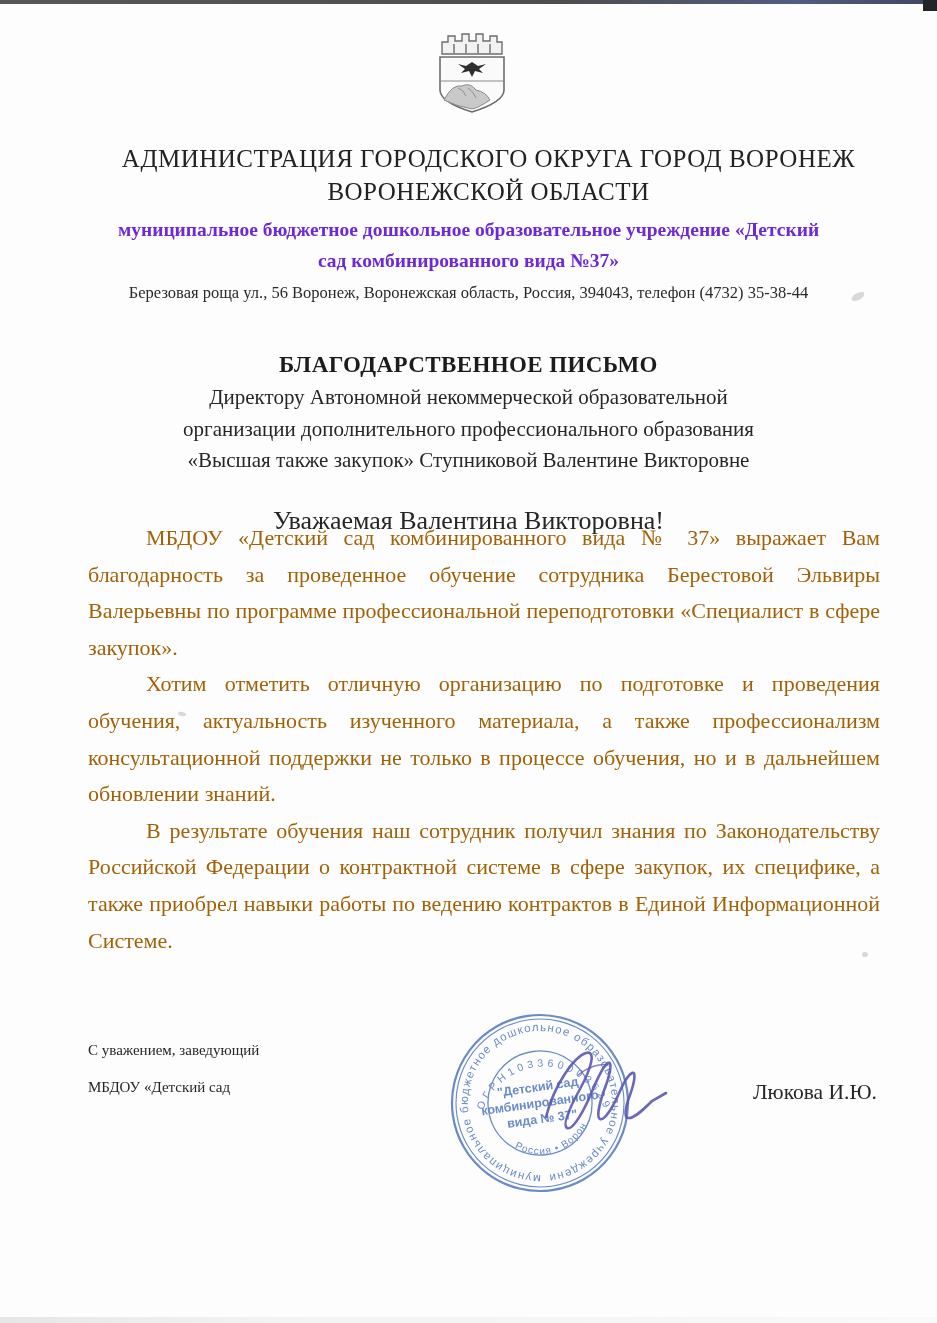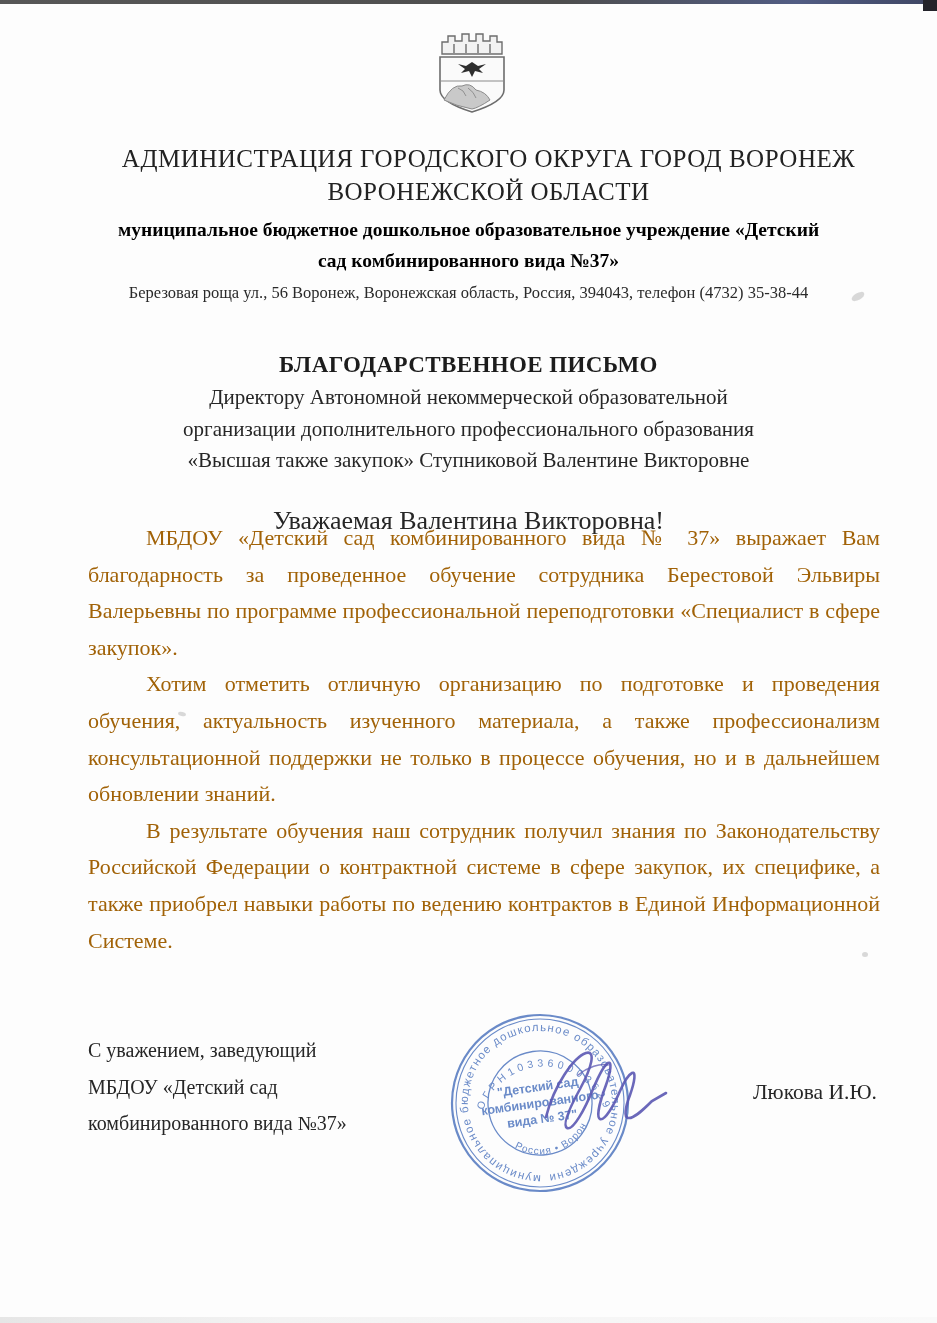--- a/index.html
+++ b/index.html
@@ -34,21 +34,21 @@
   .crest {
     position: absolute; left: 428px; top: 24px; width: 84px; height: 90px;
   }
 
   .header { position: absolute; left: 0; top: 142px; width: 937px; text-align: center; }
   .header .h-line1, .header .h-line2 {
     font-size: 25px; letter-spacing: 0.5px; color: #222; line-height: 33px; padding-left: 40px;
   }
   .header .org-name {
     margin: 6px auto 0; width: 720px; font-size: 19.5px; font-weight: bold;
-    line-height: 31px; color: #000000;
+    line-height: 31px; color: #6d28d9;
   }
   .header .addr-line { margin-top: 6px; font-size: 16.5px; color: #2a2a2a; line-height: 22px; }
   .header .codes-line { font-size: 16.5px; color: #2a2a2a; line-height: 22px; }
 
   .title-block { position: absolute; left: 0; top: 352px; width: 937px; text-align: center; }
   .doc-title { font-size: 23px; font-weight: bold; letter-spacing: 0.4px; color: #1c1c1c; }
   .addressee { margin-top: 4px; font-size: 21px; line-height: 31.5px; color: #262626; }
 
   .salutation {
     position: absolute; left: 0; top: 506px; width: 937px;
@@ -57,21 +57,21 @@
 
   .body-text {
     position: absolute; left: 88px; top: 520px; width: 792px;
     font-size: 22px; line-height: 36.6px; text-align: justify; color: #a16207;
   }
   .body-text p { margin: 0; text-indent: 58px; }
   .body-text p + p { margin-top: 0; }
 
   .sign-block {
     position: absolute; left: 88px; top: 1032px;
-    font-size: 20px; line-height: 36.5px; color: #262626;
+    font-size: 15px; line-height: 36.5px; color: #262626;
   }
   .sign-name {
     position: absolute; left: 753px; top: 1080px;
     font-size: 21.5px; color: #262626;
   }
 
   .stamp-wrap { position: absolute; left: 428px; top: 1005px; width: 260px; height: 200px; }
 
   .footer-strip {
     position: absolute; left: 0; bottom: 0; width: 937px; height: 6px;
@@ -129,21 +129,20 @@
 
   <div class="body-text">
     <p>МБДОУ «Детский сад комбинированного вида № 37» выражает Вам благодарность за проведенное обучение сотрудника Берестовой Эльвиры Валерьевны по программе профессиональной переподготовки «Специалист в сфере закупок».</p>
     <p>Хотим отметить отличную организацию по подготовке и проведения обучения, актуальность изученного материала, а также профессионализм консультационной поддержки не только в процессе обучения, но и в дальнейшем обновлении знаний.</p>
     <p>В результате обучения наш сотрудник получил знания по Законодательству Российской Федерации о контрактной системе в сфере закупок, их специфике, а также приобрел навыки работы по ведению контрактов в Единой Информационной Системе.</p>
   </div>
 
   <div class="sign-block">
     <div>С уважением, заведующий</div>
     <div>МБДОУ «Детский сад</div>
-    <div>комбинированного вида №37»</div>
   </div>
   <div class="sign-name">Люкова И.Ю.</div>
 
   <svg class="stamp-wrap" viewBox="0 0 260 200" xmlns="http://www.w3.org/2000/svg">
     <g transform="rotate(-8 112 98)" opacity="0.82">
       <circle cx="112" cy="98" r="88" fill="none" stroke="#4a72bd" stroke-width="2.2"></circle>
       <circle cx="112" cy="98" r="84" fill="none" stroke="#4a72bd" stroke-width="1.1"></circle>
       <circle cx="112" cy="98" r="52" fill="none" stroke="#4a72bd" stroke-width="1.3"></circle>
       <defs>
         <path id="outerArc" d="M 112 170 A 72 72 0 1 1 112.01 170"></path>

